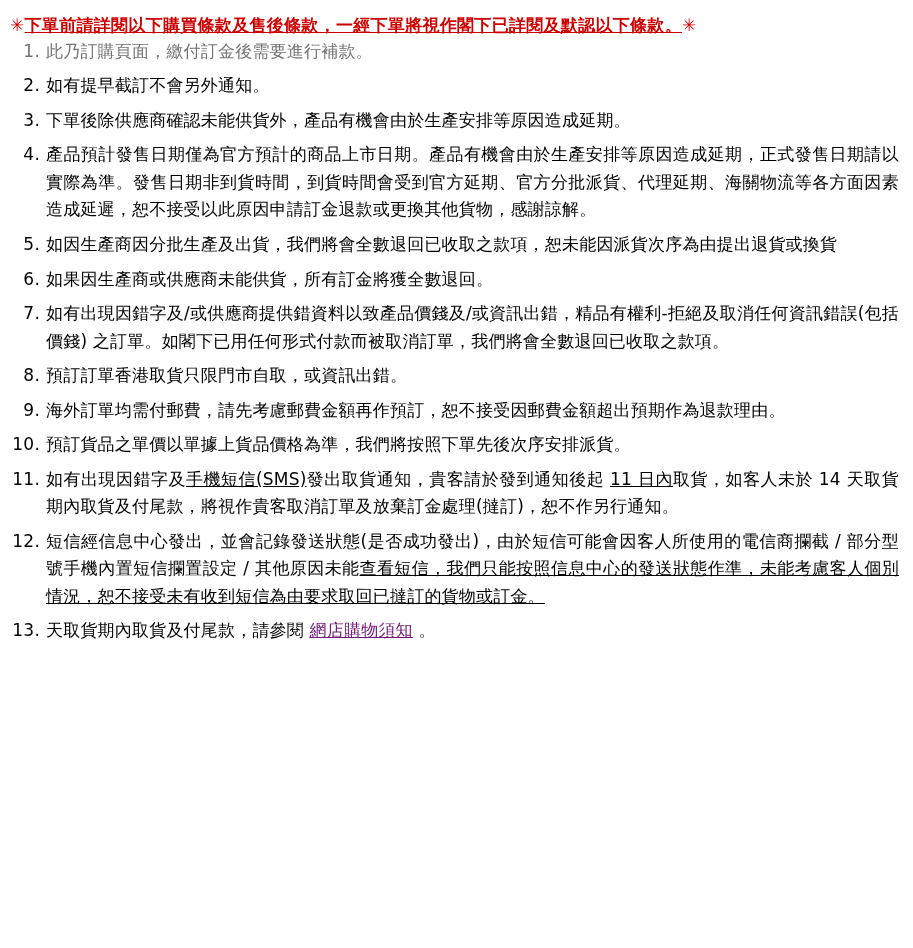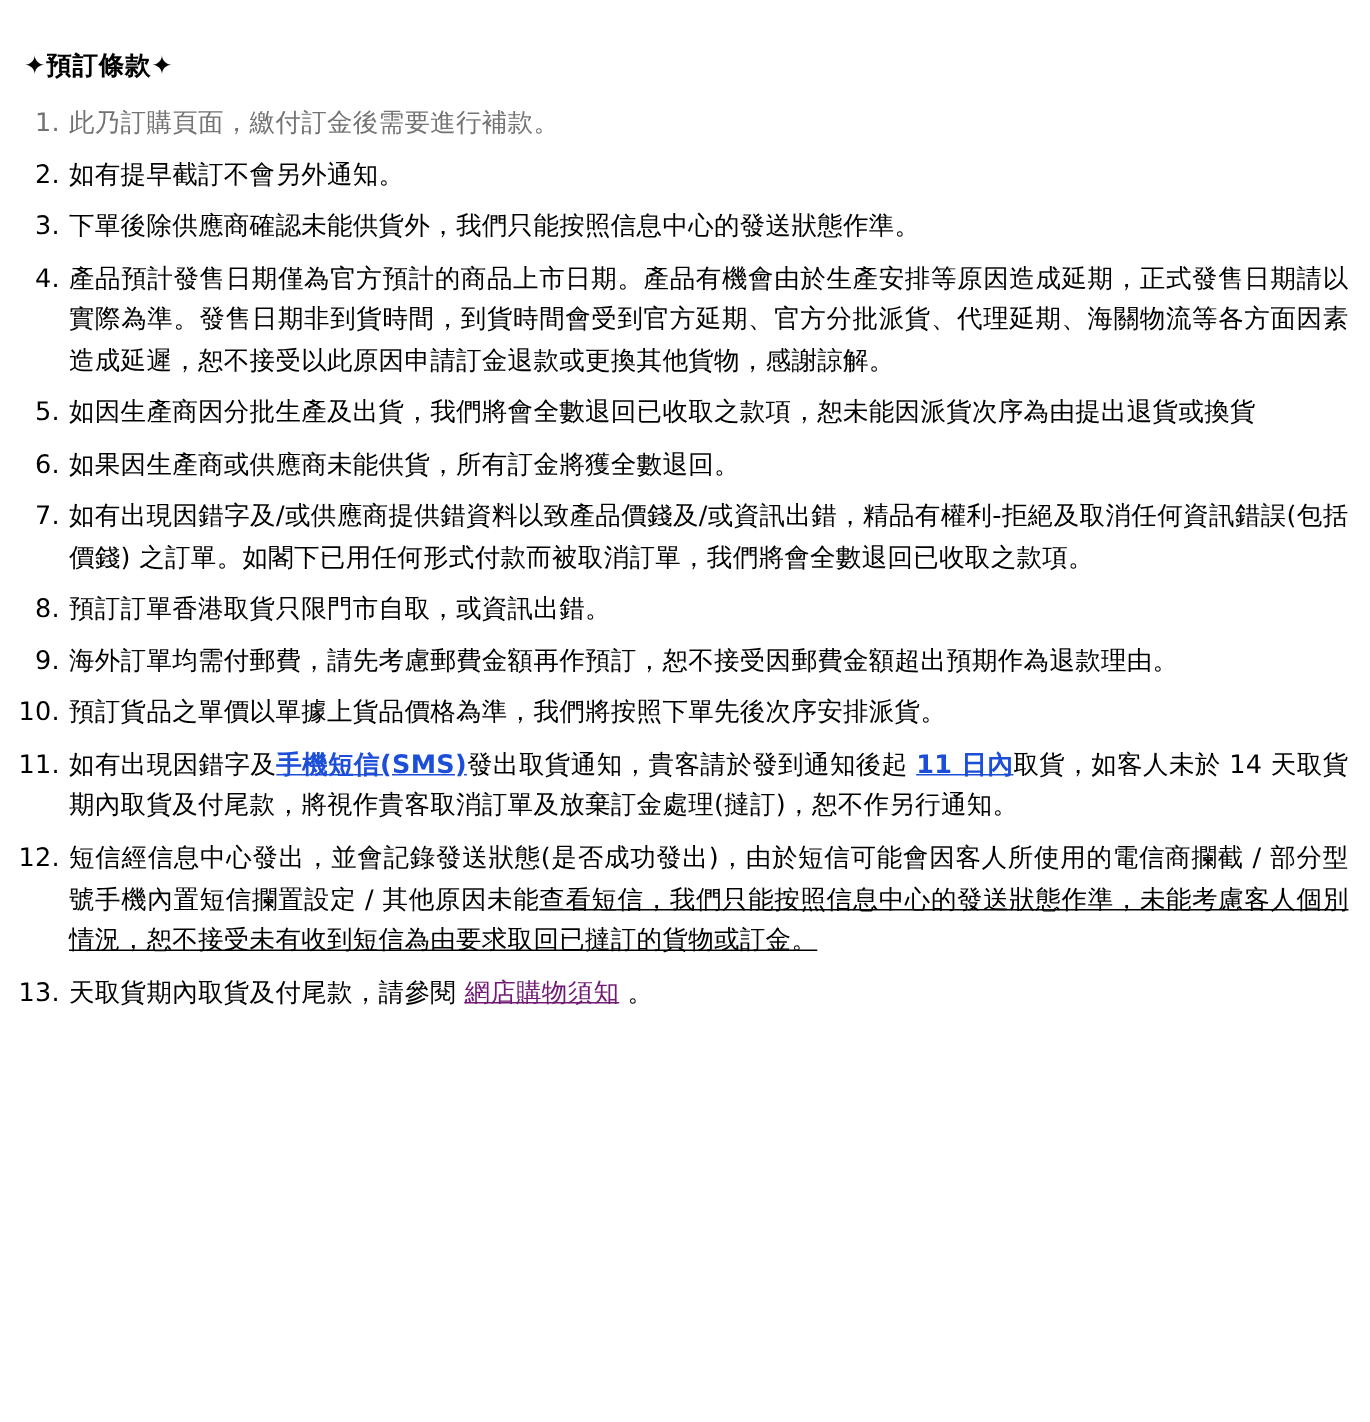--- a/index.html
+++ b/index.html
@@ -63,47 +63,47 @@
     text-align: right;
   }
   ol.terms > li.red {
     color: #737373;
   }
   ol.terms > li.wide::before {
     width: 32px;
     left: -2px;
   }
   .u-red {
-    color: #1d4ed8;
+    color: #000000;
     text-decoration: underline;
-    font-weight: bold;
+    font-weight: normal;
   }
   .u-black {
     text-decoration: underline;
   }
   .link {
     color: #701a75;
     text-decoration: underline;
     cursor: pointer;
   }
 </style>
 </head>
 <body>
 
 <div class="page">
 
+  <div class="notice">
+    <span class="star">✳</span><span>下單前請詳閱以下購買條款及售後條款，一經下單將視作閣下已詳閱及默認以下條款。</span><span class="star">✳</span>
+  </div>
 
-  <div class="section-title">
-    <span>✦</span><span>預訂條款</span><span>✦</span>
-  </div>
 
   <ol class="terms" id="terms-list">
       <li class="red"><span>此乃訂購頁面，繳付訂金後需要進行補款。</span></li>
       <li><span>如有提早截訂不會另外通知。</span></li>
-      <li><span>下單後除供應商確認未能供貨外，我們只能按照信息中心的發送狀態作準。</span></li>
+      <li><span>下單後除供應商確認未能供貨外，產品有機會由於生產安排等原因造成延期。</span></li>
       <li><span>產品預計發售日期僅為官方預計的商品上市日期。產品有機會由於生產安排等原因造成延期，正式發售日期請以實際為準。發售日期非到貨時間，到貨時間會受到官方延期、官方分批派貨、代理延期、海關物流等各方面因素造成延遲，恕不接受以此原因申請訂金退款或更換其他貨物，感謝諒解。</span></li>
       <li><span>如因生產商因分批生產及出貨，我們將會全數退回已收取之款項，恕未能因派貨次序為由提出退貨或換貨</span></li>
       <li><span>如果因生產商或供應商未能供貨，所有訂金將獲全數退回。</span></li>
       <li><span>如有出現因錯字及/或供應商提供錯資料以致產品價錢及/或資訊出錯，精品有權利-拒絕及取消任何資訊錯誤(包括價錢) 之訂單。如閣下已用任何形式付款而被取消訂單，我們將會全數退回已收取之款項。</span></li>
       <li><span>預訂訂單香港取貨只限門市自取，或資訊出錯。</span></li>
       <li><span>海外訂單均需付郵費，請先考慮郵費金額再作預訂，恕不接受因郵費金額超出預期作為退款理由。</span></li>
       <li class="wide"><span>預訂貨品之單價以單據上貨品價格為準，我們將按照下單先後次序安排派貨。</span></li>
       <li class="wide"><span>如有出現因錯字及</span><span class="u-red">手機短信(SMS)</span><span>發出取貨通知，貴客請於發到通知後起 </span><span class="u-red">11 日內</span><span>取貨，如客人未於 14 天取貨期內取貨及付尾款，將視作貴客取消訂單及放棄訂金處理(撻訂)，恕不作另行通知。</span></li>
       <li class="wide"><span>短信經信息中心發出，並會記錄發送狀態(是否成功發出)，由於短信可能會因客人所使用的電信商攔截 / 部分型號手機內置短信攔置設定 / 其他原因未能</span><span class="u-black">查看短信，我們只能按照信息中心的發送狀態作準，未能考慮客人個別情況，恕不接受未有收到短信為由要求取回已撻訂的貨物或訂金。</span></li>
       <li class="wide"><span>天取貨期內取貨及付尾款，請參閱 </span><span class="link">網店購物須知</span><span> 。</span></li>

